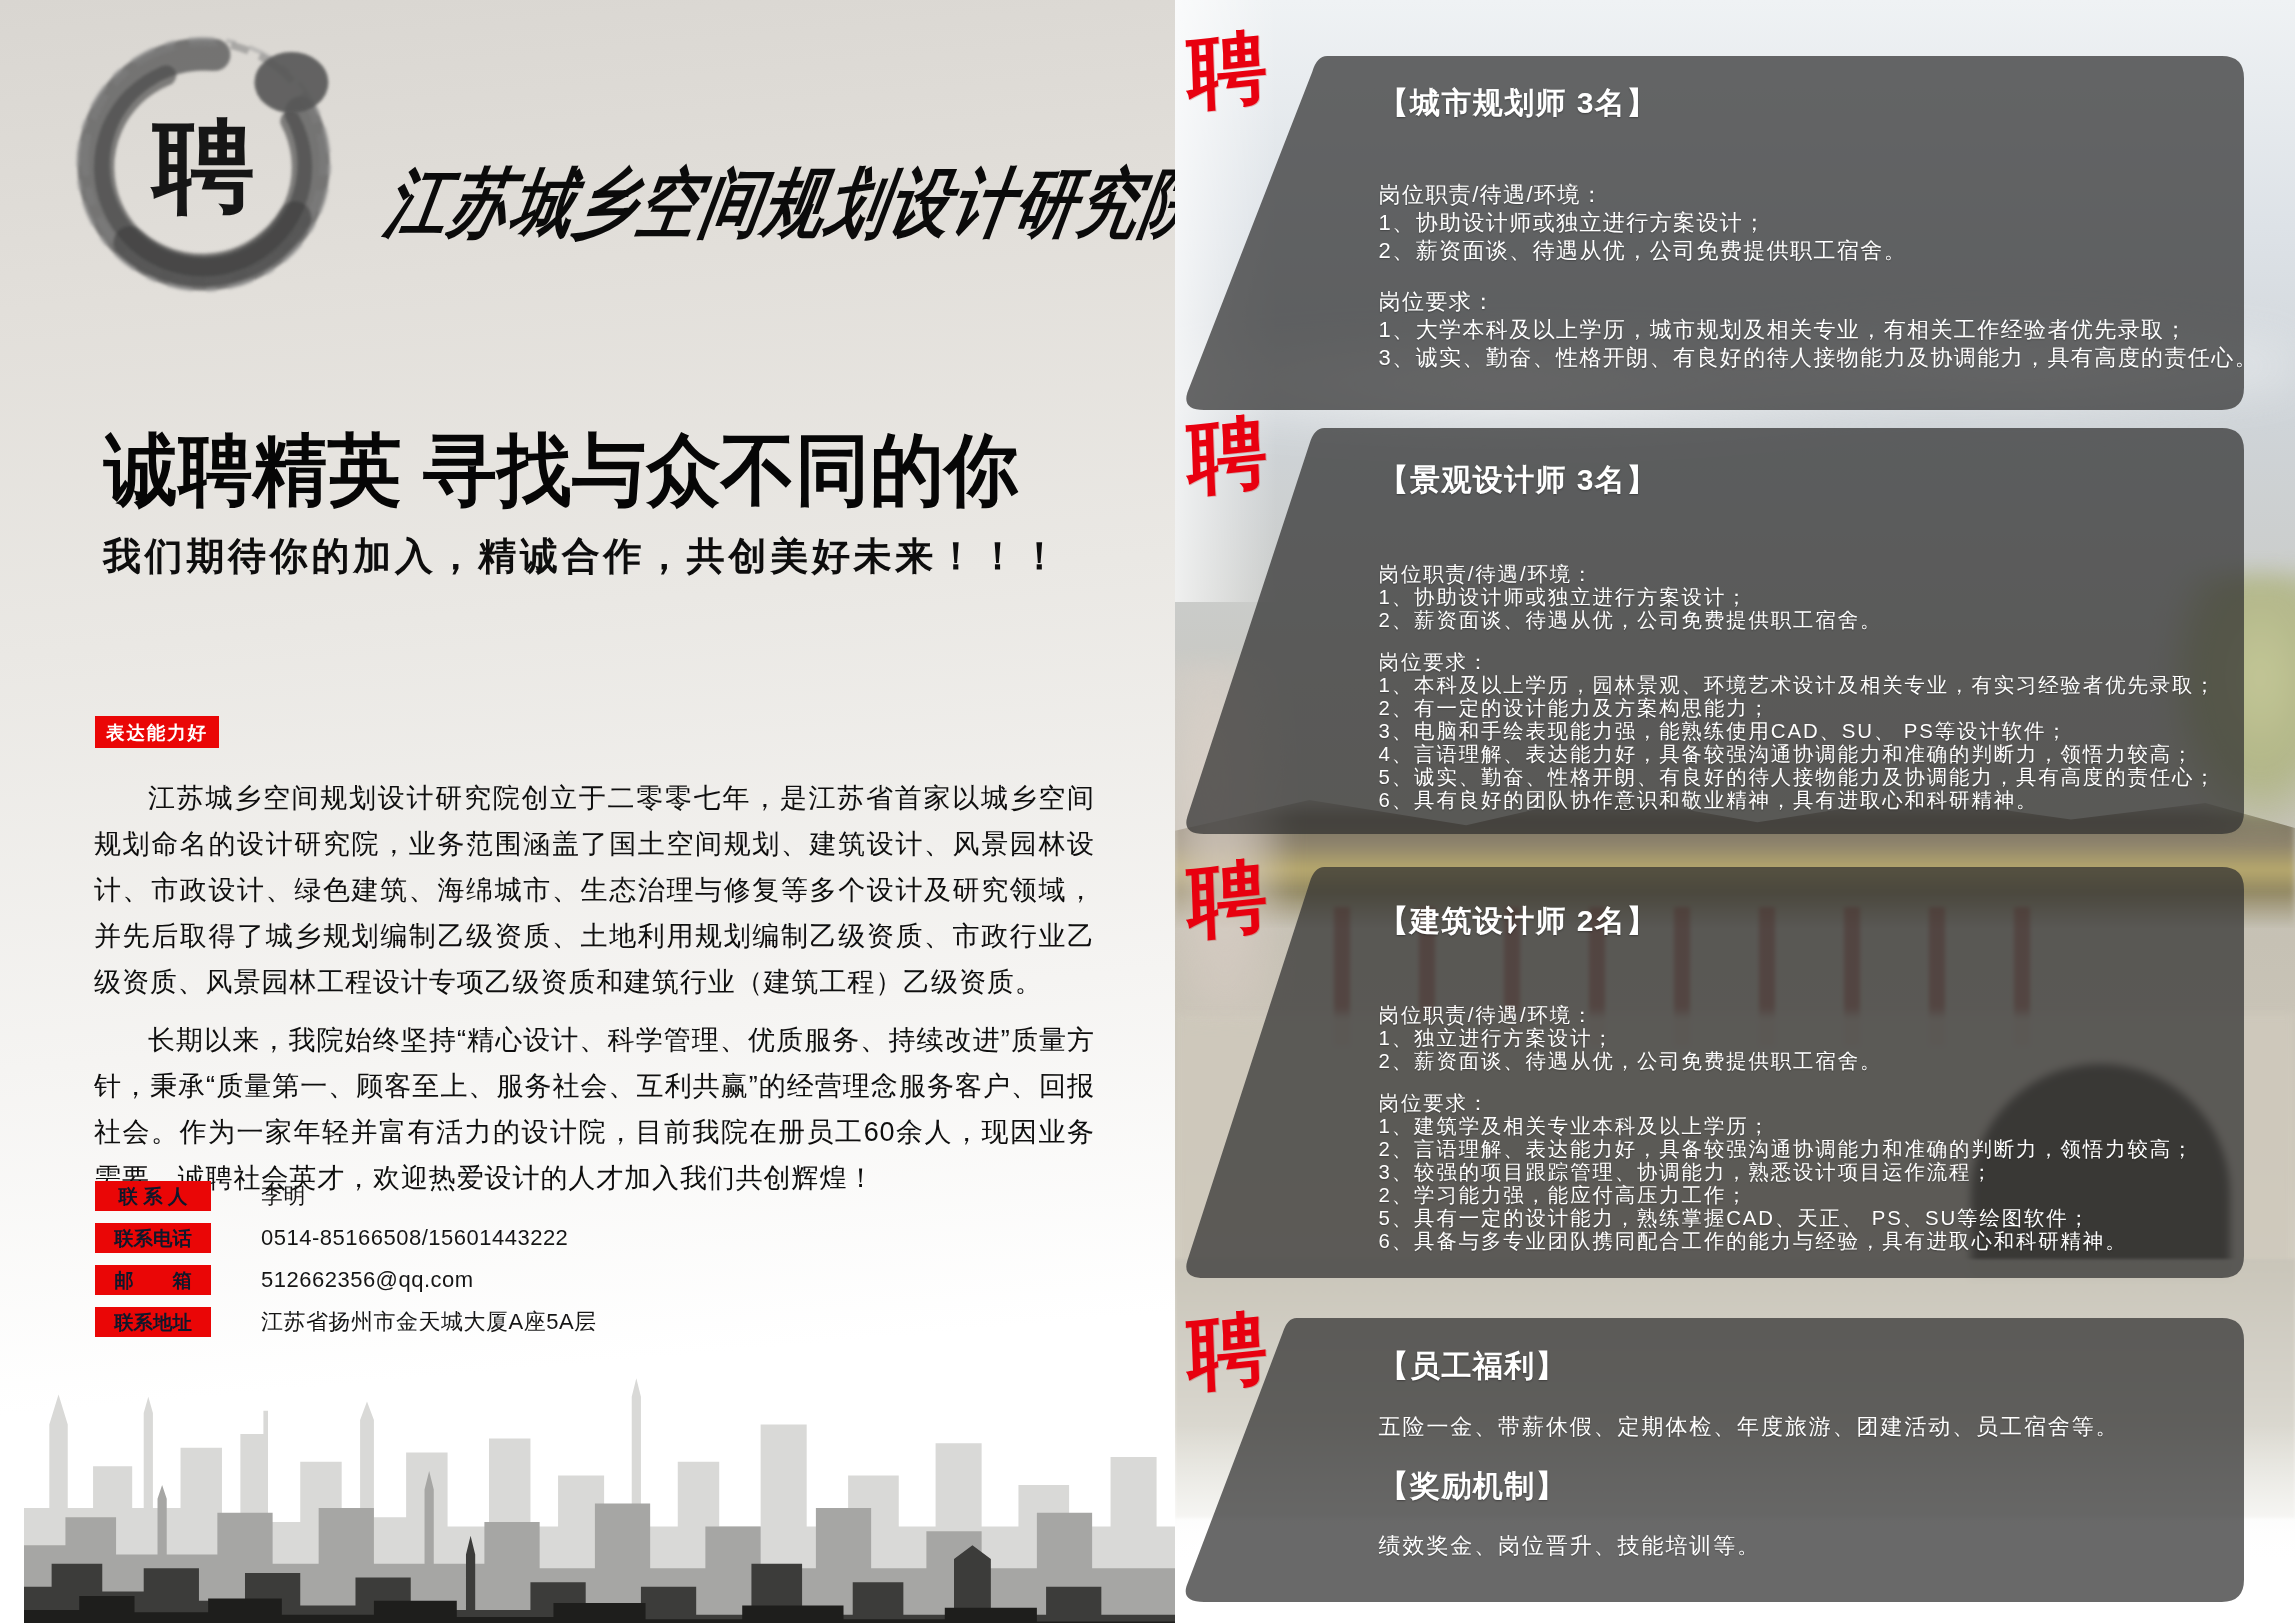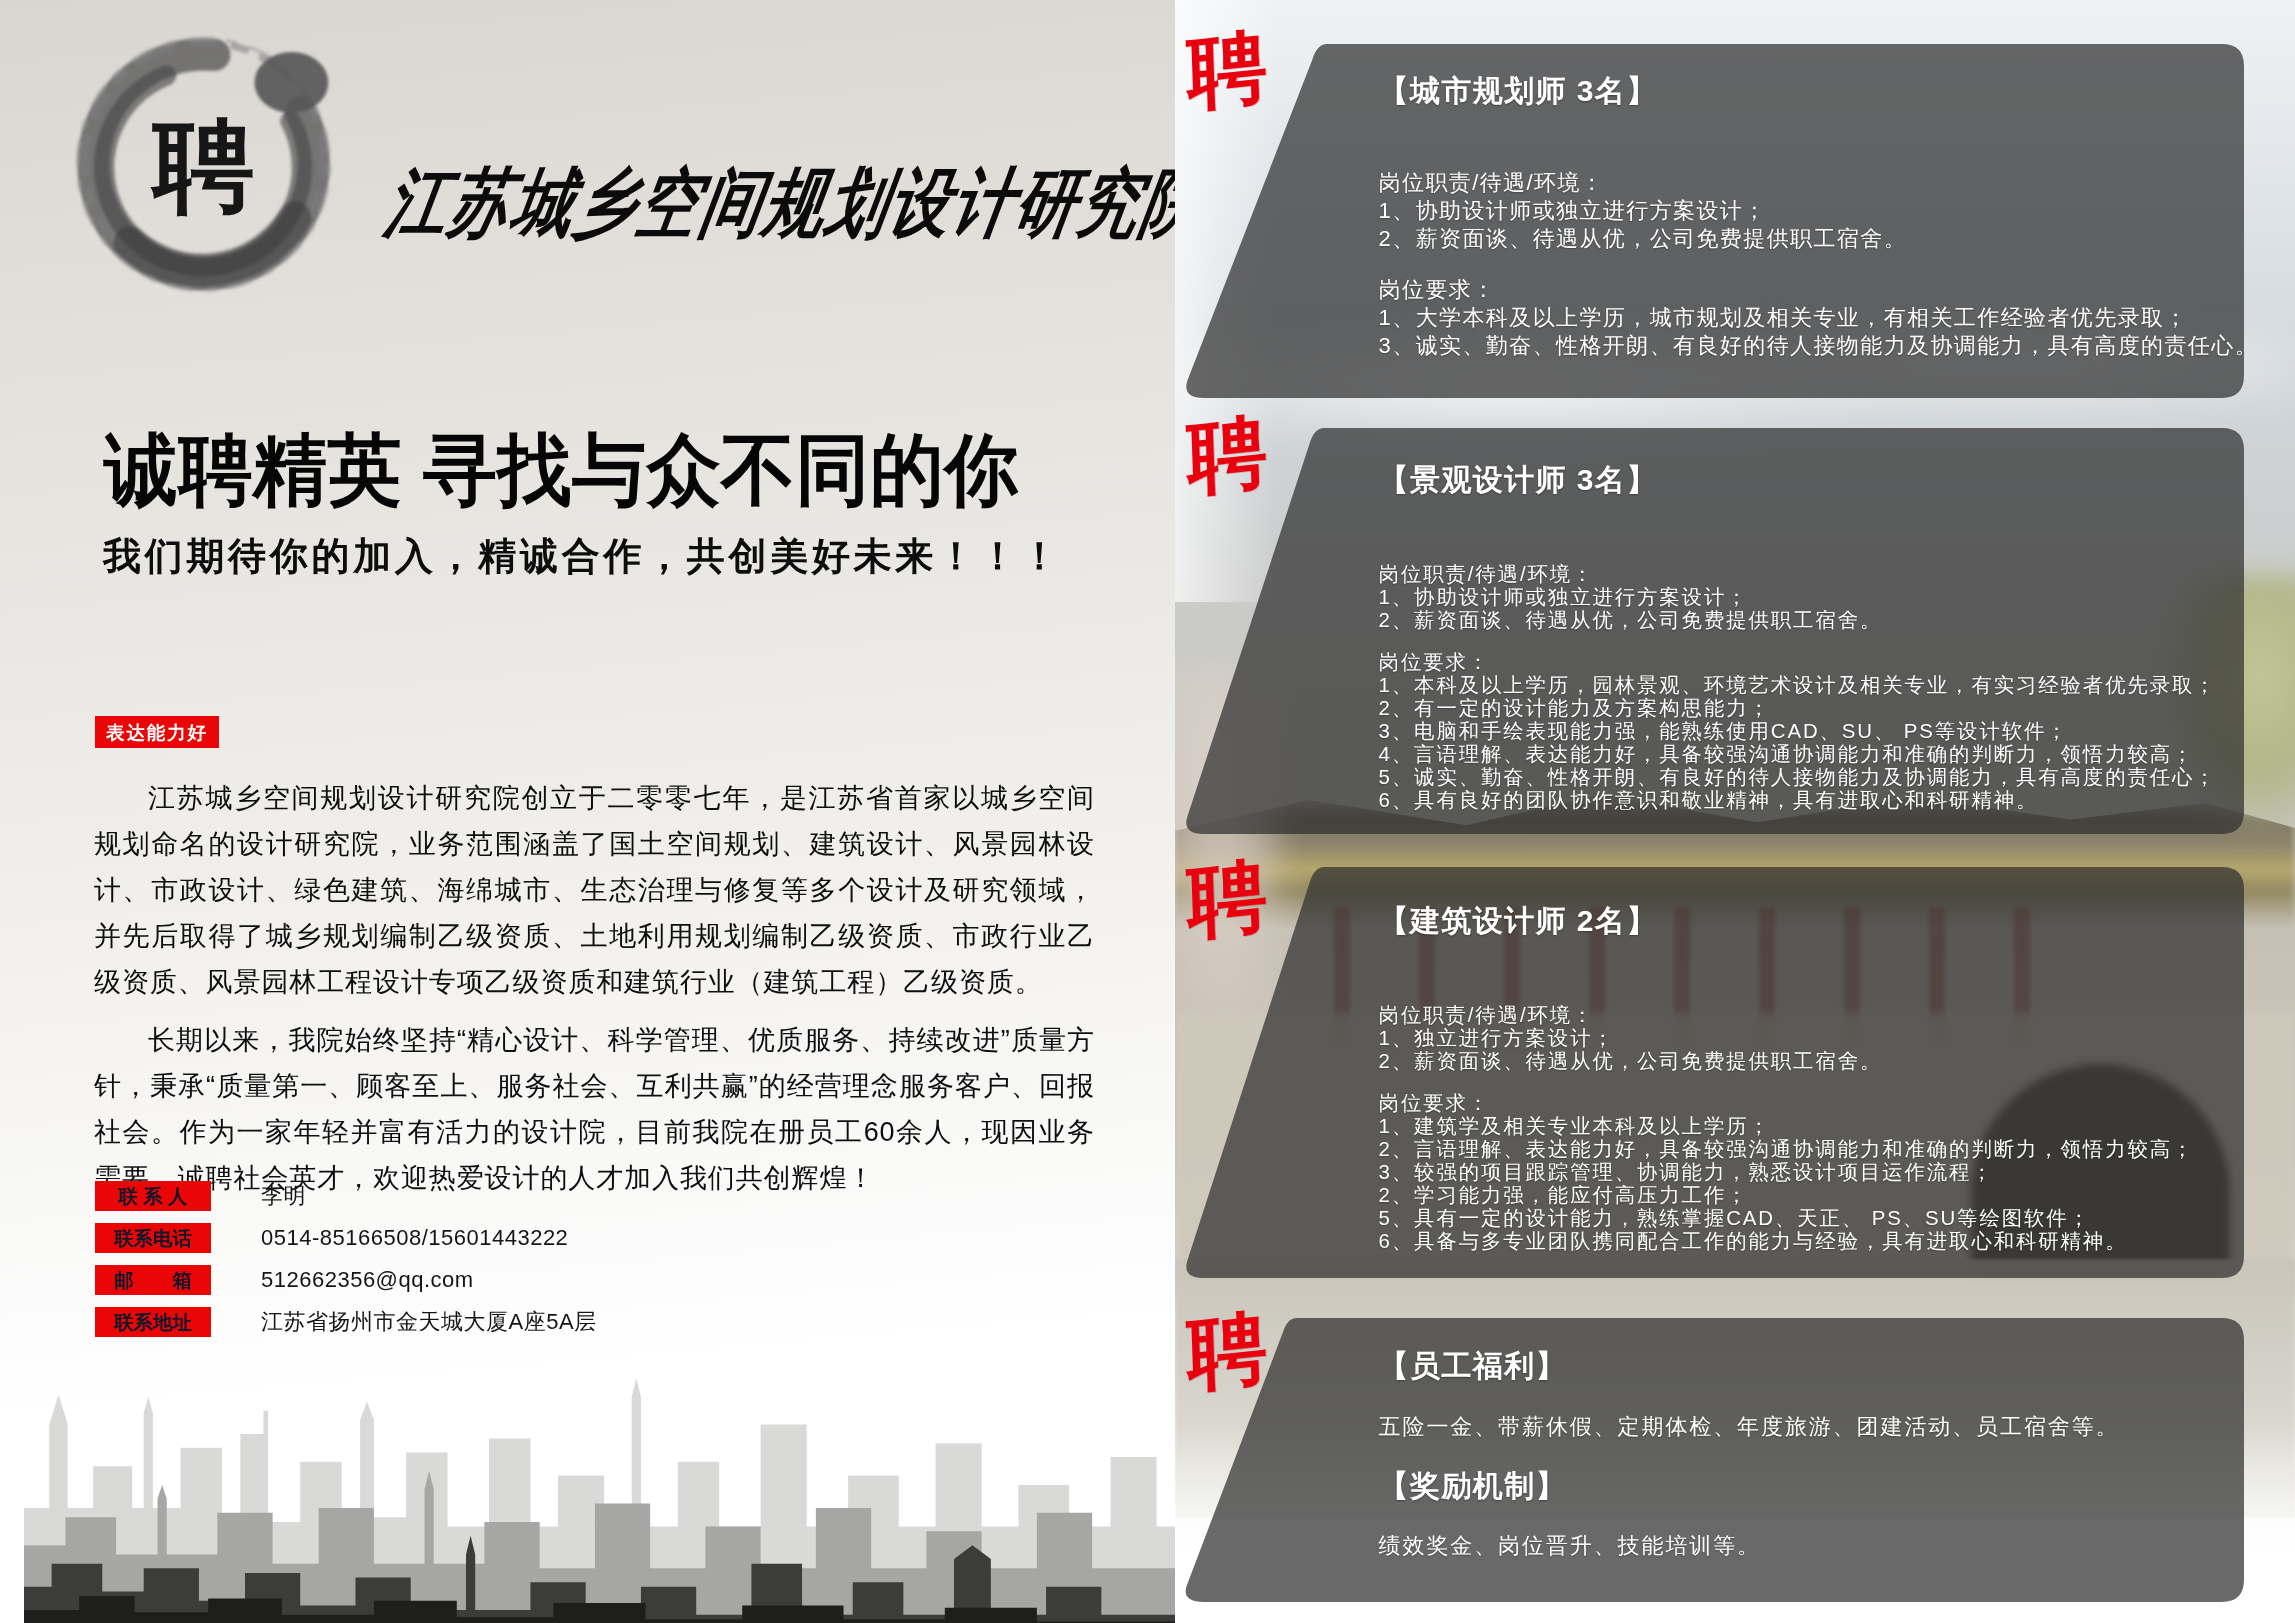--- a/index.html
+++ b/index.html
@@ -149,21 +149,21 @@
       <div class="blossoms"></div>
       <div class="whiteleft"></div>
       <div class="fadebottom"></div>
     </div>
 
     <div class="stamp" style="top:28px">聘</div>
     <div class="stamp" style="top:413px">聘</div>
     <div class="stamp" style="top:857px">聘</div>
     <div class="stamp" style="top:1309px">聘</div>
 
-    <div class="panel p-z" style="top:44px;height:354px">
+    <div class="panel p-z" style="top:56px;height:354px">
       <svg class="shape" viewBox="0 0 2300 766" preserveAspectRatio="none">
         <path d="M318,0 H2252 Q2300,0 2300,48 V718 Q2300,766 2252,766 H52 Q4,766 16,728 L286,34 Q296,0 318,0 Z" style="fill:var(--panel-bg,rgba(47,47,47,0.72))"></path>
       </svg>
       <div class="content" style="top:30px">
         <div class="job-title">【城市规划师 3名】</div>
         <div class="body1" style="margin-top:60px">
           <div class="jline">岗位职责/待遇/环境：</div>
           <div>
               <div class="jline">1、协助设计师或独立进行方案设计；</div>
               <div class="jline">2、薪资面谈、待遇从优，公司免费提供职工宿舍。</div>

